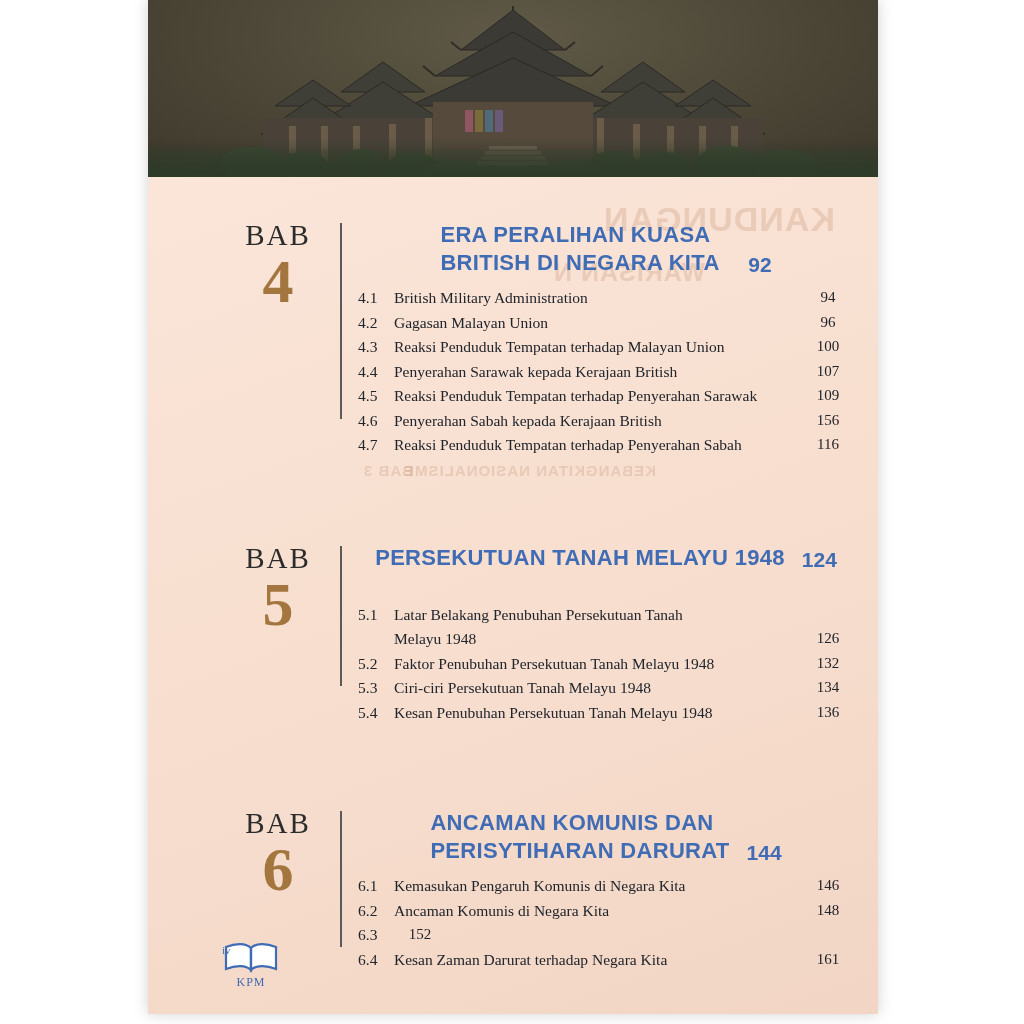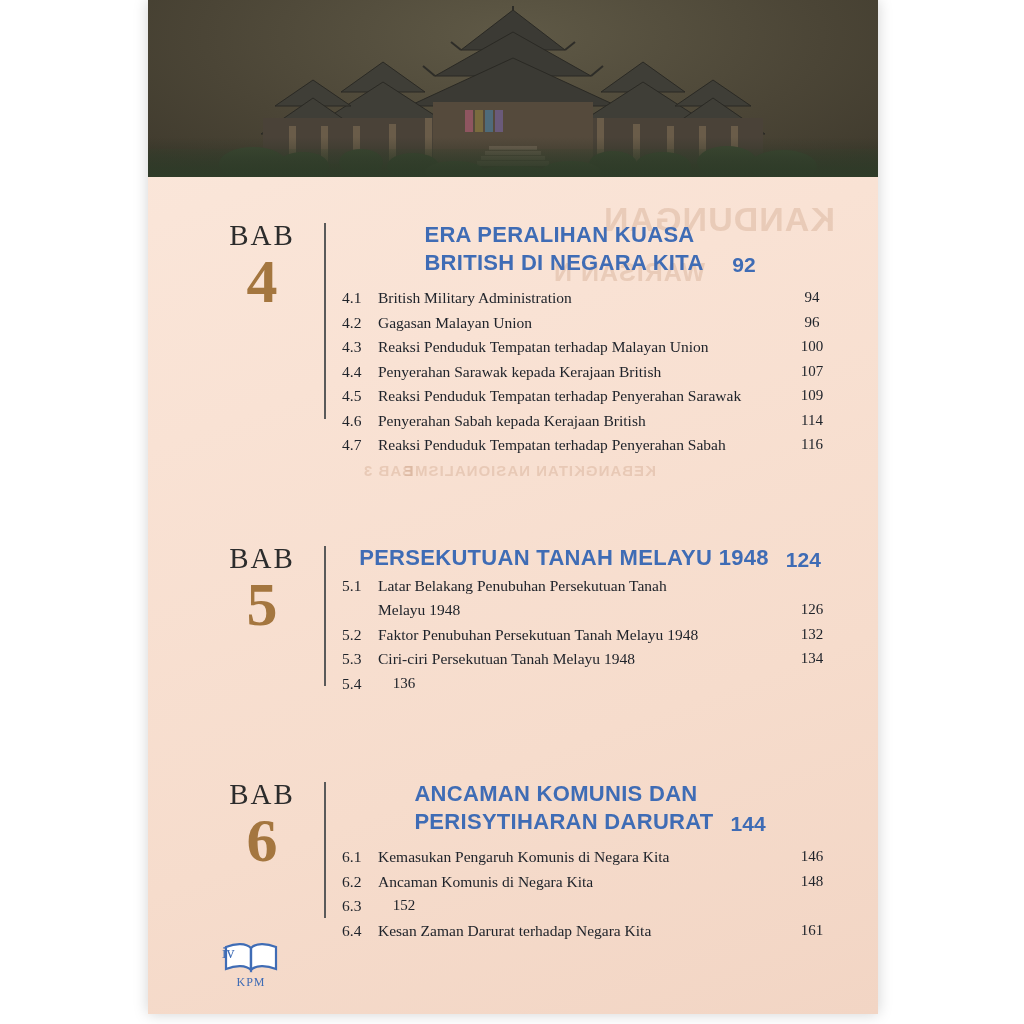--- a/index.html
+++ b/index.html
@@ -70,21 +70,21 @@
     font-weight: bold;
     letter-spacing: 1px;
     transform: scaleX(-1);
     pointer-events: none;
     user-select: none;
   }
 
   
   .chapters {
     position: absolute;
-    left: 0;
+    left: 16px;
     top: 177px;
     width: 730px;
   }
   .chapter {
     position: relative;
     display: flex;
     align-items: flex-start;
     padding: 0 40px 0 58px;
   }
   .bab-col {
@@ -192,21 +192,21 @@
     color: #3f6cb5;
     margin-top: 1px;
   }
   .folio {
     position: absolute;
     left: 0;
     right: 0;
     top: 4px;
     text-align: left;
     font-family: "Liberation Serif", serif;
-    font-size: 16px;
+    font-size: 11px;
     color: #3f6cb5;
   }
 </style>
 </head>
 <body>
 
 <div class="page">
 
   <div class="banner">
     <div class="sky"></div>
@@ -335,21 +335,21 @@
             <span class="entry-page">107</span>
           </div>
           <div class="entry">
             <span class="entry-no">4.5</span>
             <span class="entry-label">Reaksi Penduduk Tempatan terhadap Penyerahan Sarawak</span>
             <span class="entry-page">109</span>
           </div>
           <div class="entry">
             <span class="entry-no">4.6</span>
             <span class="entry-label">Penyerahan Sabah kepada Kerajaan British</span>
-            <span class="entry-page">114</span>
+            <span class="entry-page">156</span>
           </div>
           <div class="entry">
             <span class="entry-no">4.7</span>
             <span class="entry-label">Reaksi Penduduk Tempatan terhadap Penyerahan Sabah</span>
             <span class="entry-page">116</span>
           </div>
         </div>
       </div>
     </div>
 
@@ -359,21 +359,21 @@
         <div class="bab-num">5</div>
       </div>
       <div class="rule" style="margin-top:46px; height:140px;"></div>
       <div class="body-col">
         <div class="ch-title-row">
           <div class="ch-title">
             <div>PERSEKUTUAN TANAH MELAYU 1948</div>
           </div>
           <div class="ch-page">124</div>
         </div>
-        <div class="entries" style="margin-top:2px;">
+        <div class="entries" style="margin-top:31px;">
           <div class="entry">
             <span class="entry-no">5.1</span>
             <span class="entry-label justify">Latar Belakang Penubuhan Persekutuan Tanah</span>
             <span class="entry-page empty"></span>
           </div>
           <div class="entry">
             <span class="entry-no"></span>
             <span class="entry-label">Melayu 1948</span>
             <span class="entry-page">126</span>
           </div>
@@ -382,20 +382,21 @@
             <span class="entry-label">Faktor Penubuhan Persekutuan Tanah Melayu 1948</span>
             <span class="entry-page">132</span>
           </div>
           <div class="entry">
             <span class="entry-no">5.3</span>
             <span class="entry-label">Ciri-ciri Persekutuan Tanah Melayu 1948</span>
             <span class="entry-page">134</span>
           </div>
           <div class="entry">
             <span class="entry-no">5.4</span>
+            <span class="entry-label">Kesan Penubuhan Persekutuan Tanah Melayu 1948</span>
             <span class="entry-page">136</span>
           </div>
         </div>
       </div>
     </div>
 
     <div class="chapter" style="margin-top:40px;">
       <div class="bab-col">
         <div class="bab-word">BAB</div>
         <div class="bab-num">6</div>

